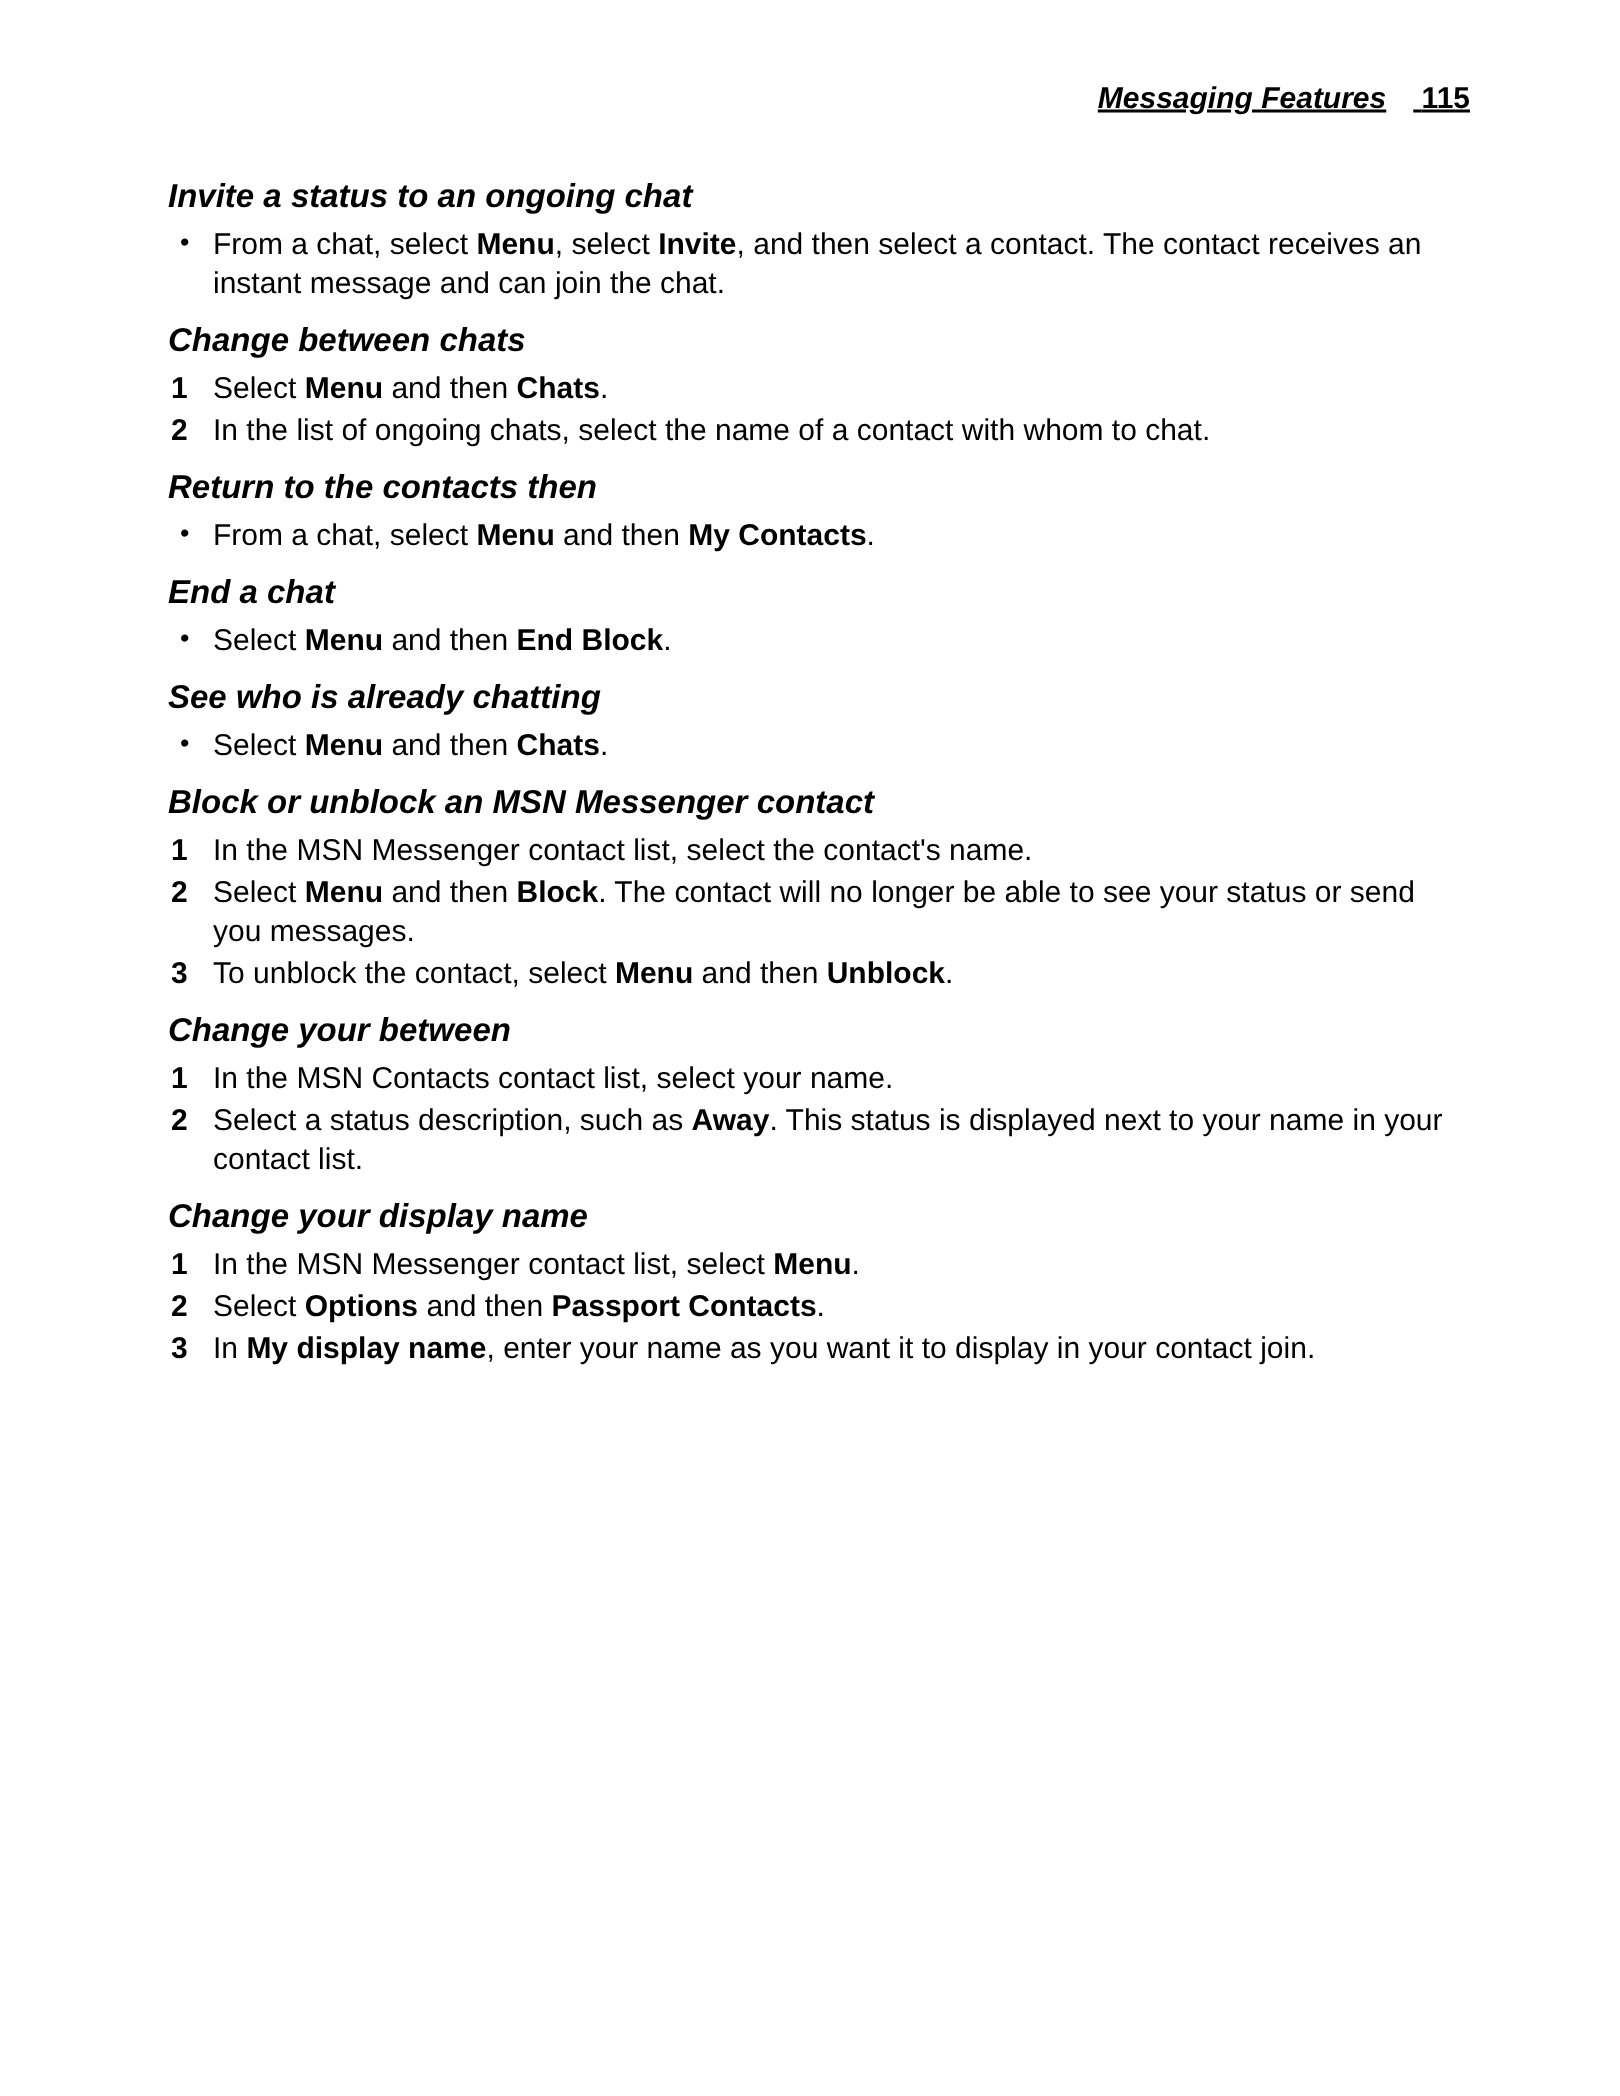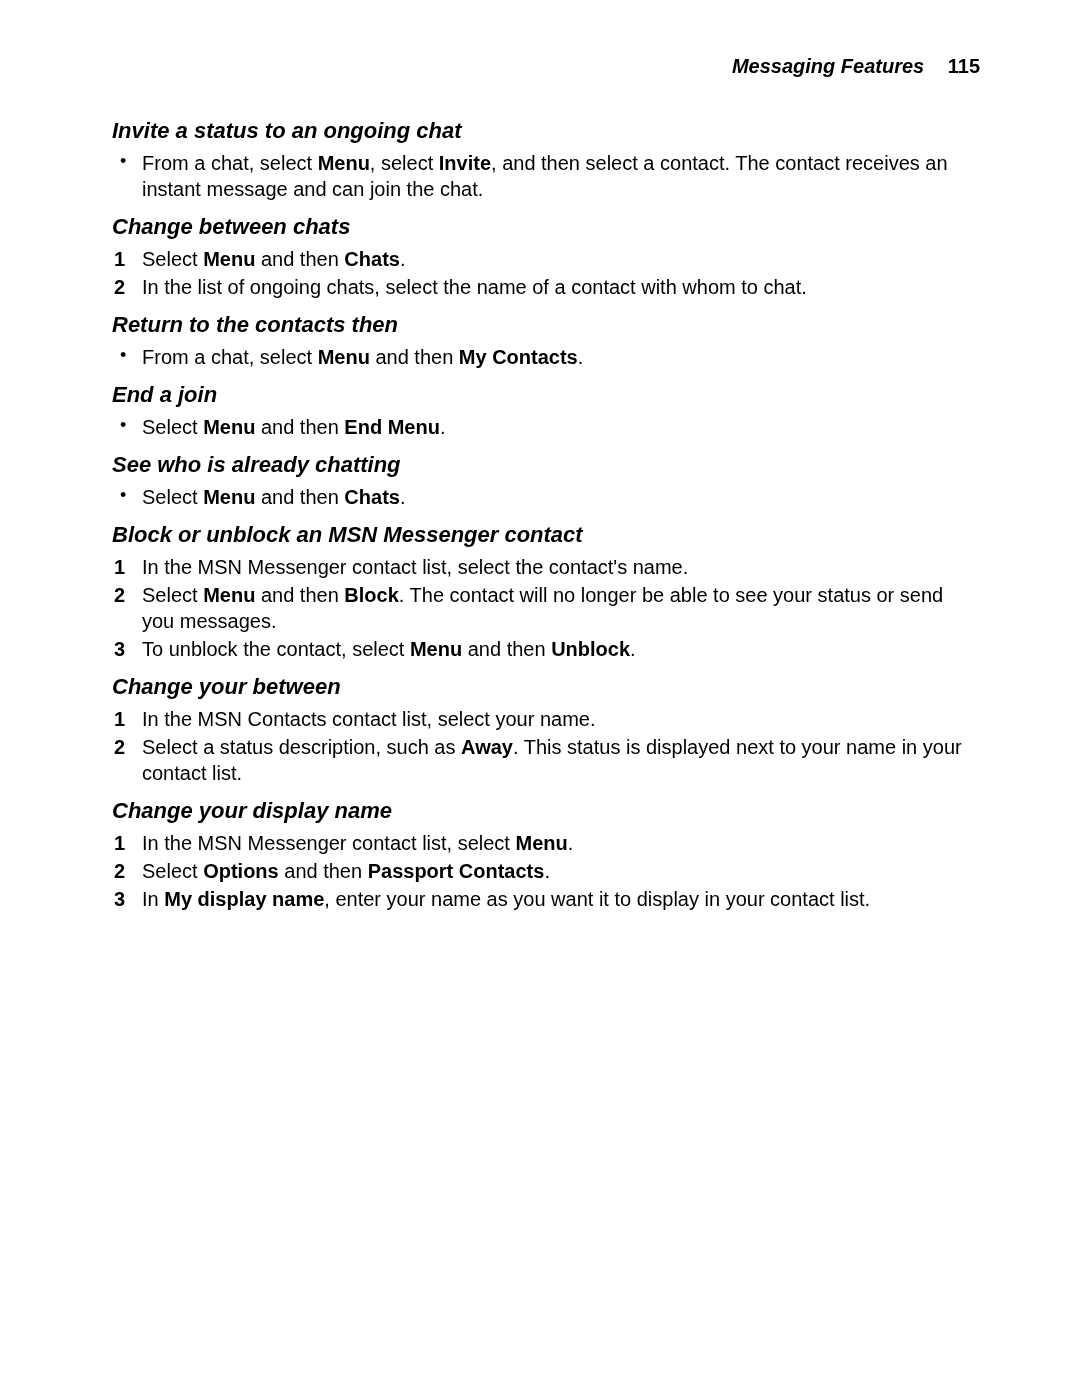--- a/index.html
+++ b/index.html
@@ -12,20 +12,21 @@
       background: #fff;
       width: 1080px;
       height: 1397px;
       padding: 55px 100px 60px 112px;
       color: #000;
     }
     .header {
       text-align: right;
       margin-bottom: 40px;
       font-size: 20px;
+      text-decoration: underline;
     }
     .header .label {
       font-weight: bold;
       font-style: italic;
       margin-right: 18px;
     }
     .header .pagenum {
       font-weight: bold;
     }
     h3 {
@@ -89,23 +90,23 @@
 <ol>
   <li><span>Select </span><span class="b">Menu</span><span> and then </span><span class="b">Chats</span><span>.</span></li>
   <li>In the list of ongoing chats, select the name of a contact with whom to chat.</li>
 </ol>
 
 <h3>Return to the contacts then</h3>
 <ul>
   <li><span>From a chat, select </span><span class="b">Menu</span><span> and then </span><span class="b">My Contacts</span><span>.</span></li>
 </ul>
 
-<h3>End a join</h3>
+<h3>End a chat</h3>
 <ul>
-  <li><span>Select </span><span class="b">Menu</span><span> and then </span><span class="b">End Menu</span><span>.</span></li>
+  <li><span>Select </span><span class="b">Menu</span><span> and then </span><span class="b">End Block</span><span>.</span></li>
 </ul>
 
 <h3>See who is already chatting</h3>
 <ul>
   <li><span>Select </span><span class="b">Menu</span><span> and then </span><span class="b">Chats</span><span>.</span></li>
 </ul>
 
 <h3>Block or unblock an MSN Messenger contact</h3>
 <ol>
   <li>In the MSN Messenger contact list, select the contact's name.</li>
@@ -116,14 +117,14 @@
 <h3>Change your between</h3>
 <ol>
   <li>In the MSN Contacts contact list, select your name.</li>
   <li><span>Select a status description, such as </span><span class="b">Away</span><span>. This status is displayed next to your name in your contact list.</span></li>
 </ol>
 
 <h3>Change your display name</h3>
 <ol>
   <li><span>In the MSN Messenger contact list, select </span><span class="b">Menu</span><span>.</span></li>
   <li><span>Select </span><span class="b">Options</span><span> and then </span><span class="b">Passport Contacts</span><span>.</span></li>
-  <li><span>In </span><span class="b">My display name</span><span>, enter your name as you want it to display in your contact list.</span></li>
+  <li><span>In </span><span class="b">My display name</span><span>, enter your name as you want it to display in your contact join.</span></li>
 </ol>
 
 </body></html>

